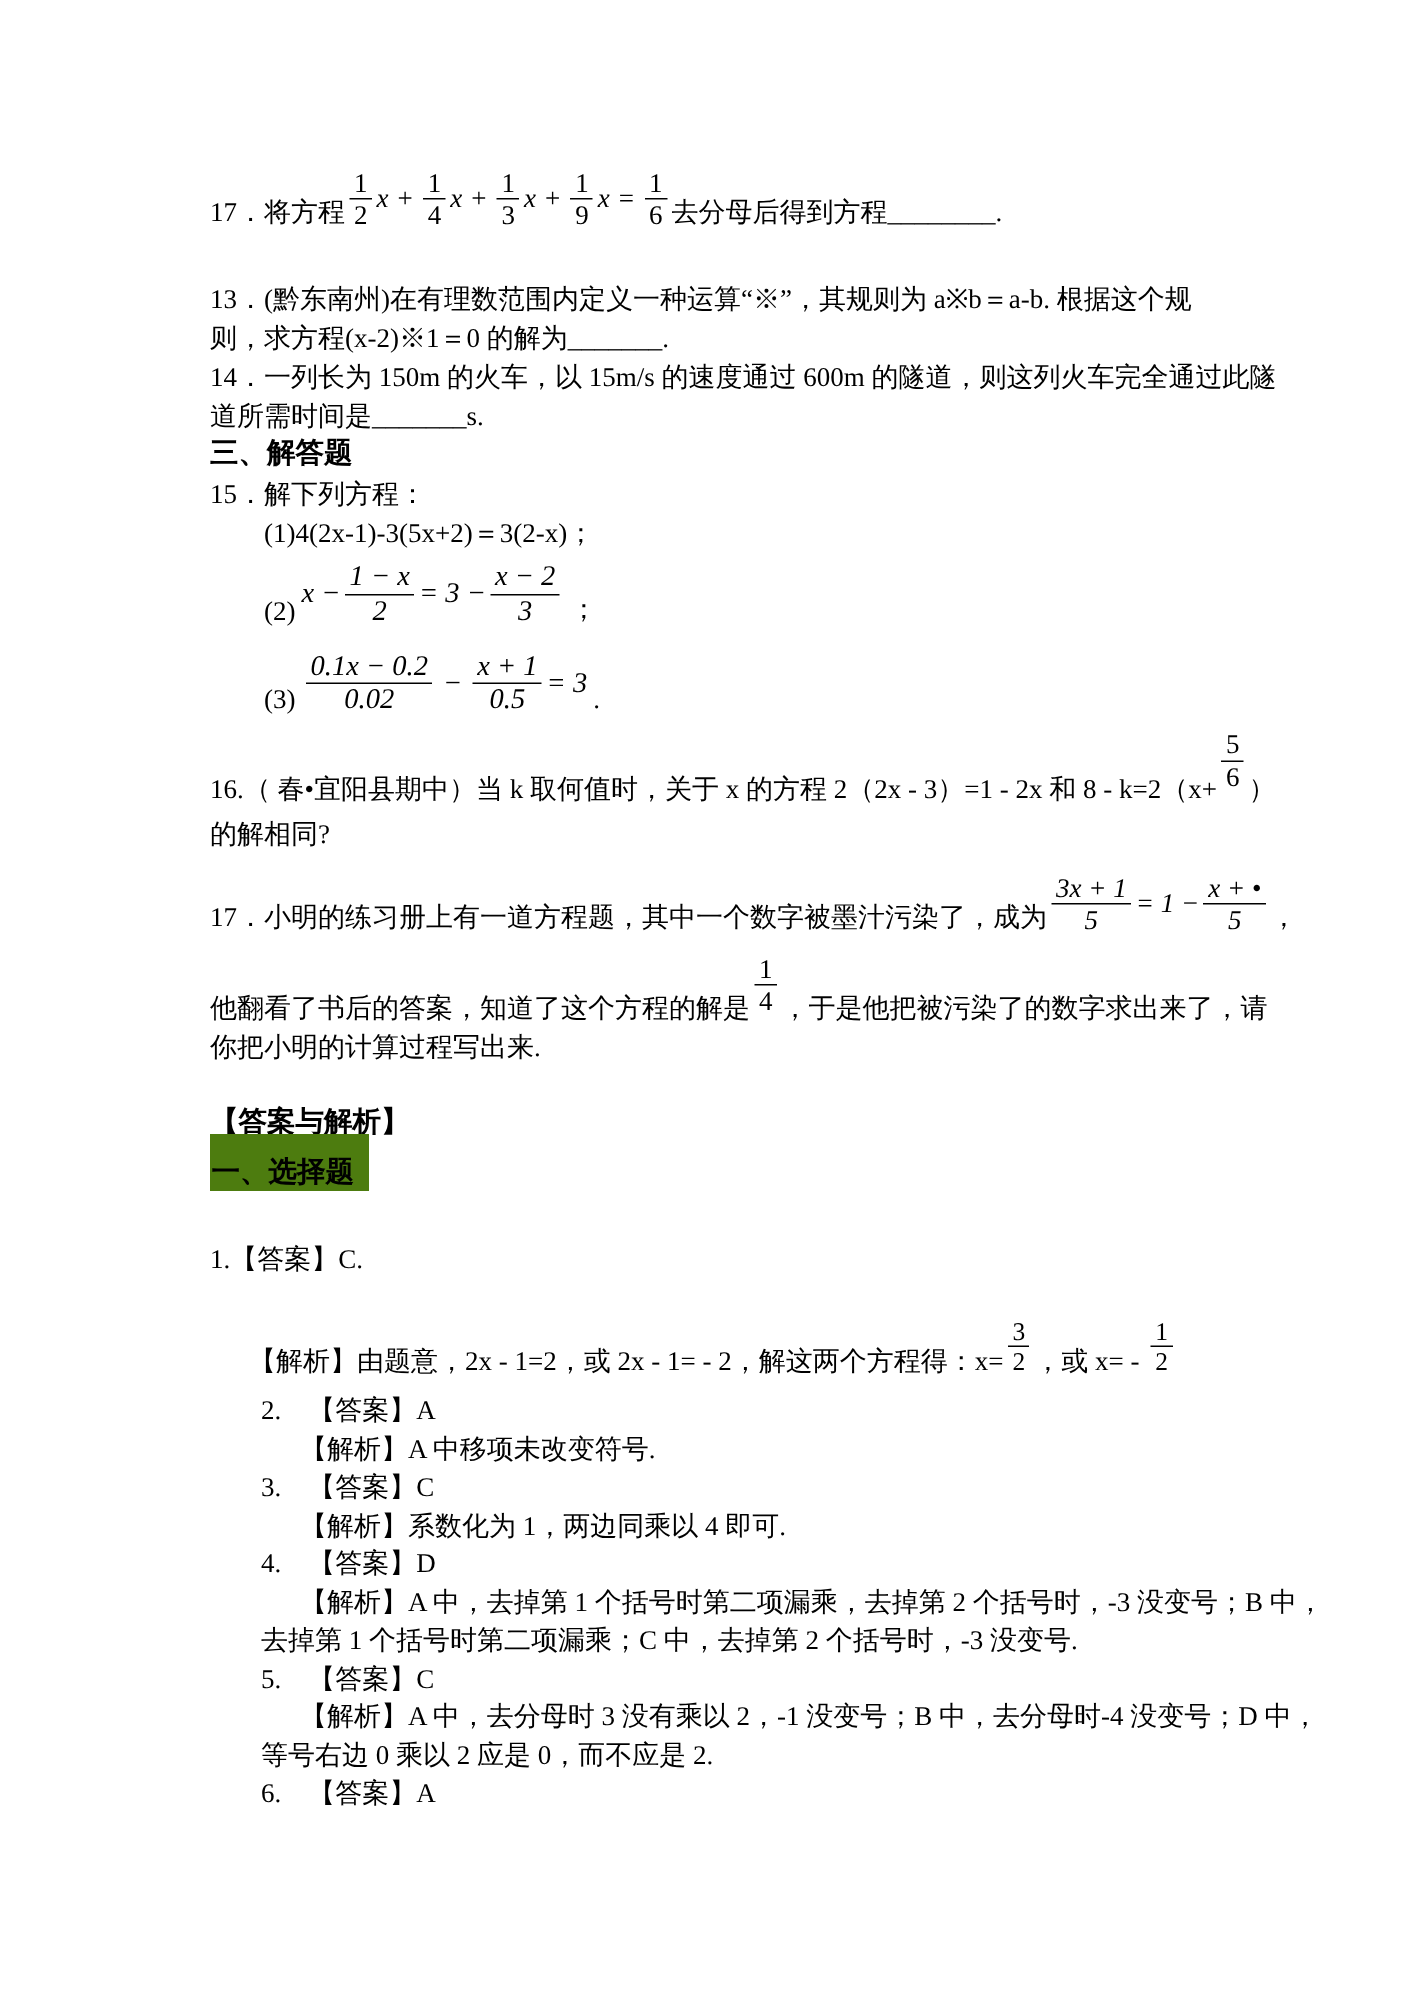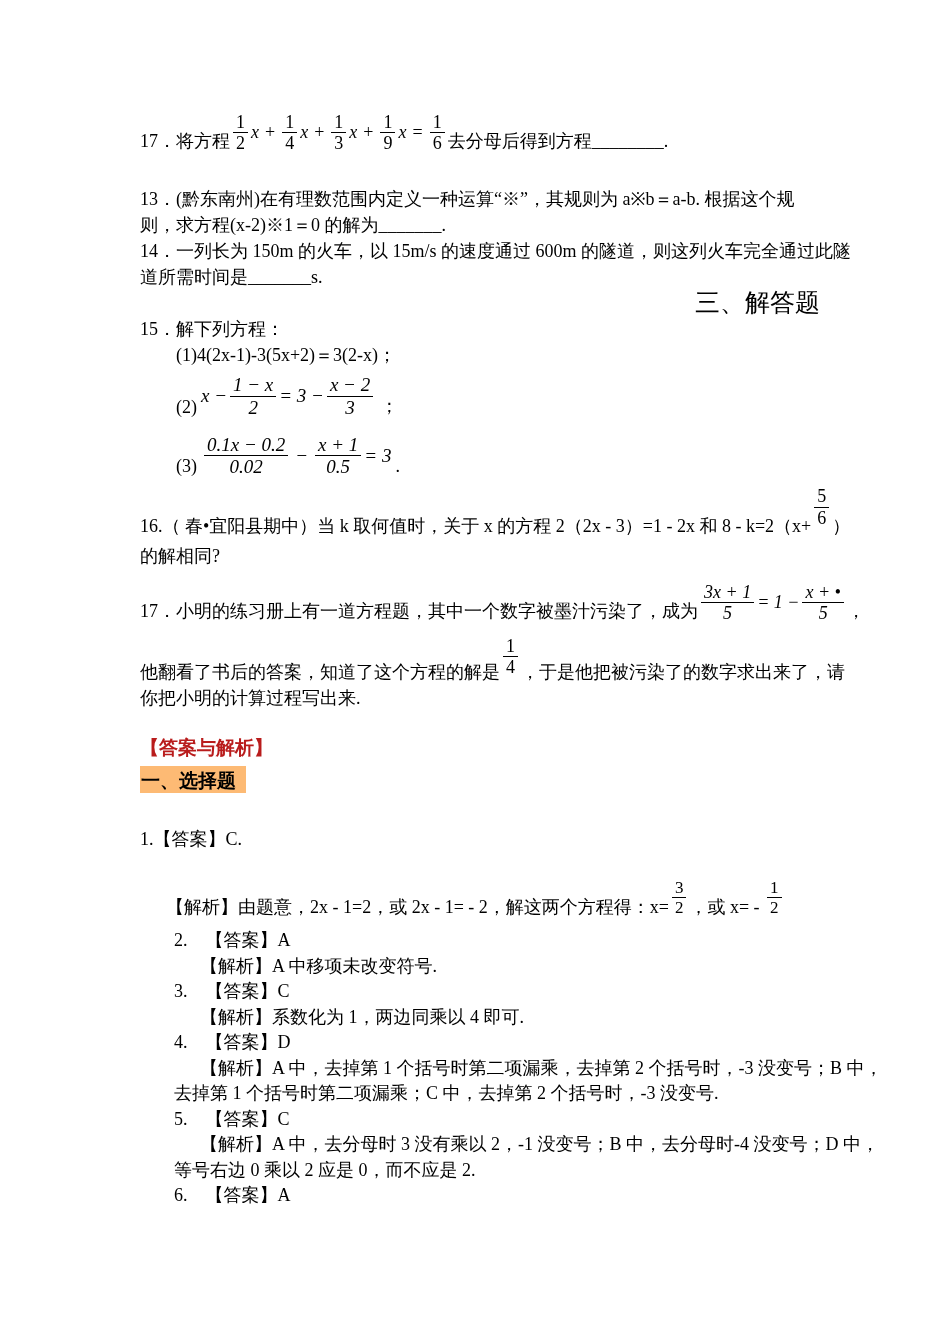--- a/index.html
+++ b/index.html
@@ -5,21 +5,21 @@
   html,body{margin:0;padding:0;background:#ffffff;}
   body{
     width:950px;height:1344px;overflow:hidden;
     font-family:"Liberation Serif","DejaVu Serif",serif;
     font-size:18px;color:#000;box-sizing:border-box;
   }
   .page{padding:112px 130px 20px 140px;}
   .t{white-space:pre;}
   .line{white-space:pre;line-height:26px;}
   .body26{line-height:26px;}
-  .bold19{font-weight:normal;font-size:25px;text-align:right;}
+  .bold19{font-weight:bold;font-size:19px;}
   
   .frac{display:inline-block;text-align:center;vertical-align:baseline;
         margin:0 3px;line-height:1.12;}
   .frac .fn{display:block;border-bottom:1.3px solid #000;padding:0 3px;}
   .frac .fd{display:block;padding:0 3px;}
   
   .mrow{display:inline-flex;align-items:center;white-space:pre;}
   .mrow .op{margin:0 4px;}
   .it{font-style:italic;}
   .vi{font-style:italic;margin-right:2px;}
@@ -36,23 +36,23 @@
   .hi4{position:relative;top:-5px;}
   
   .p16{margin-top:16px;}
   .p16 .l1{line-height:30px;padding-top:2px;white-space:pre;}
   .p16 .l2{line-height:28px;}
   .p17{margin-top:12px;}
   .p17 .l1{display:flex;align-items:flex-end;white-space:pre;}
   .p17 .l2{margin-top:18px;line-height:26px;white-space:pre;}
   .p17 .l3{line-height:26px;}
   
-  .ans-head{margin-top:24px;font-weight:bold;font-size:19px;color:#b91c1c;}
+  .ans-head{margin-top:24px;font-weight:bold;font-size:19px;color:#000000;}
   .ans-sec{margin-top:7px;font-weight:bold;font-size:19px;}
-  .ans-sec .hl{background:#fdba74;padding:4px 10px 2px 1px;}
+  .ans-sec .hl{background:#4d7c0f;padding:15px 10px 2px 1px;}
   .a1-label{margin-top:32px;line-height:26px;}
   .a1-exp{padding-top:26px;padding-left:26px;line-height:26px;white-space:pre;}
   .a1-exp .frac{font-size:17px;}
   .anslist{margin-top:8px;line-height:25.5px;margin-left:34px;}
   .anslist .row{white-space:pre;}
   .indent{padding-left:26px;}
 </style>
 </head>
 <body>
 

